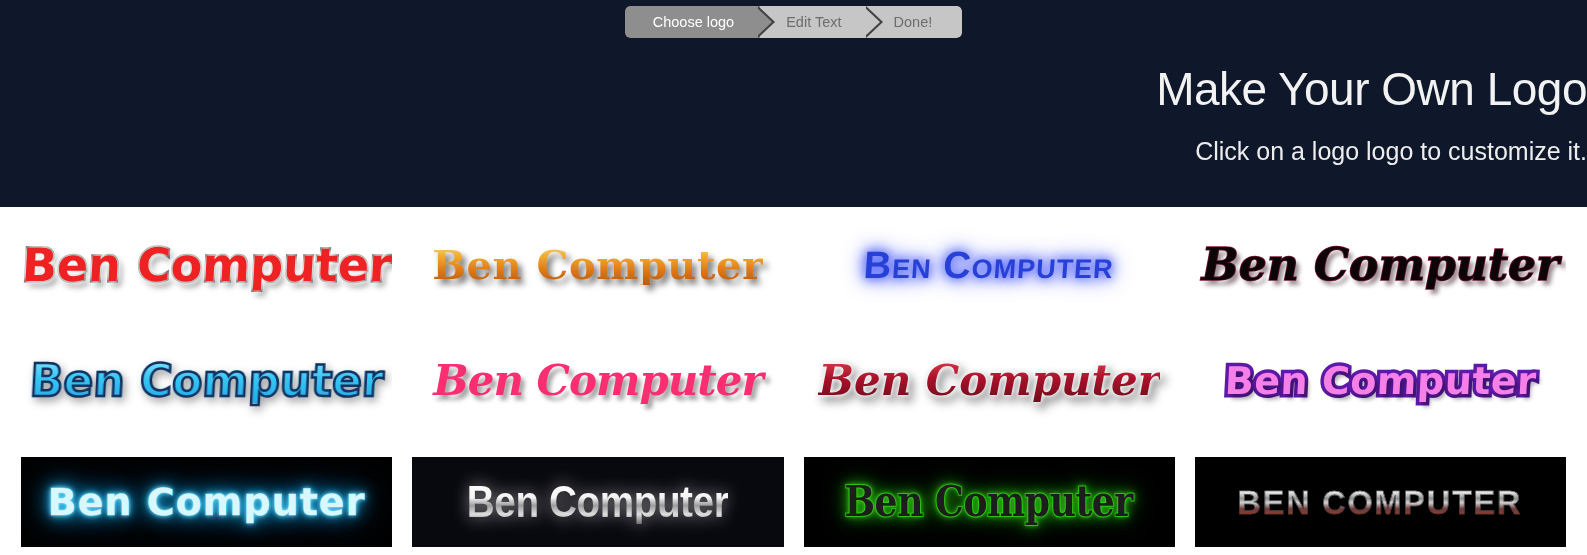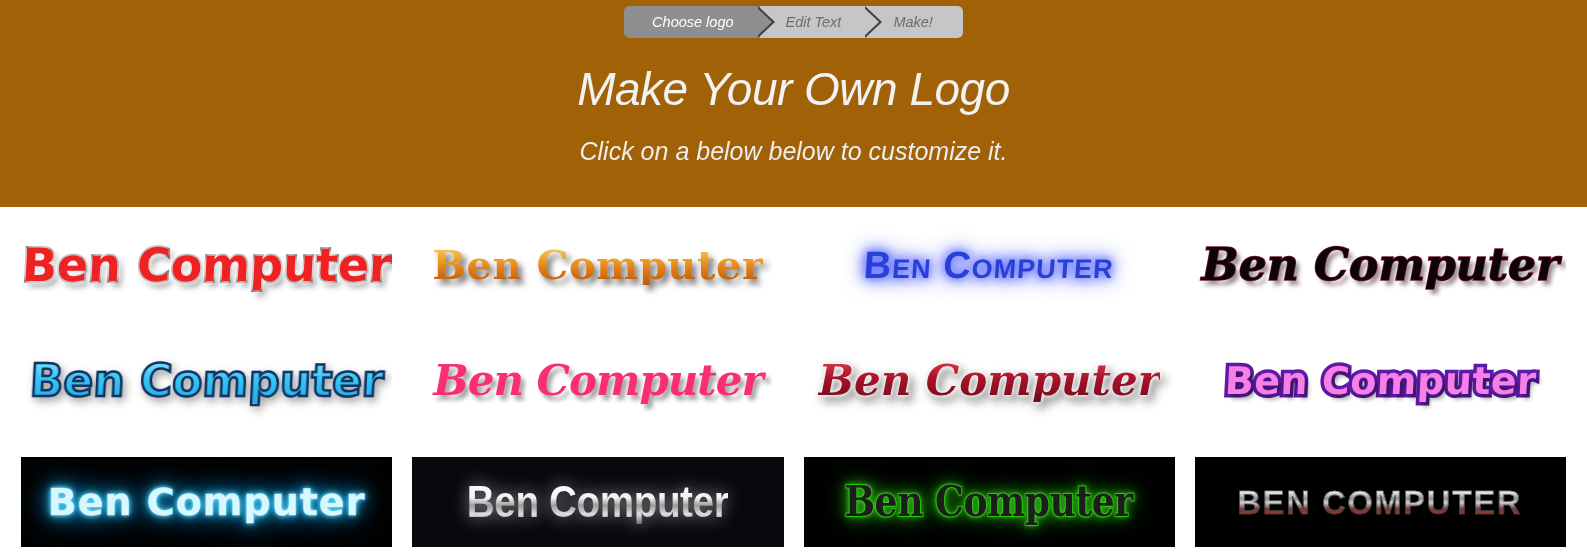--- a/index.html
+++ b/index.html
@@ -11,26 +11,25 @@
     width: 1587px;
     height: 555px;
     overflow: hidden;
     background: #ffffff;
     font-family: "Liberation Sans", sans-serif;
     -webkit-font-smoothing: antialiased;
   }
 
   
   .header {
-    background: #a16207;
+    background: #0f172a;
     height: 207px;
     box-sizing: border-box;
     position: relative;
-    text-align: center;
-    font-style: italic;
+    text-align: right;
   }
 
   
   .steps {
     display: flex;
     justify-content: center;
     align-items: stretch;
     padding-top: 6px;
     height: 32px;
   }
@@ -322,29 +321,29 @@
         <span class="arrow"></span>
       </div>
 
       <div class="step">
         <span>Edit Text</span>
         <span class="arrow"></span>
       </div>
 
 
       <div class="step last">
-        <span>Make!</span>
+        <span>Done!</span>
 
       </div>
 
     </div>
   </div>
 
   <h1 class="page-title">Make Your Own Logo</h1>
-  <p class="page-subtitle">Click on a below below to customize it.</p>
+  <p class="page-subtitle">Click on a logo logo to customize it.</p>
 </div>
 
 <div class="logo-grid">
 
   <div class="logo-cell">
     <span class="logo-text lg1">Ben Computer</span>
   </div>
 
   <div class="logo-cell">
     <span class="logo-text lg2">Ben Computer</span>

